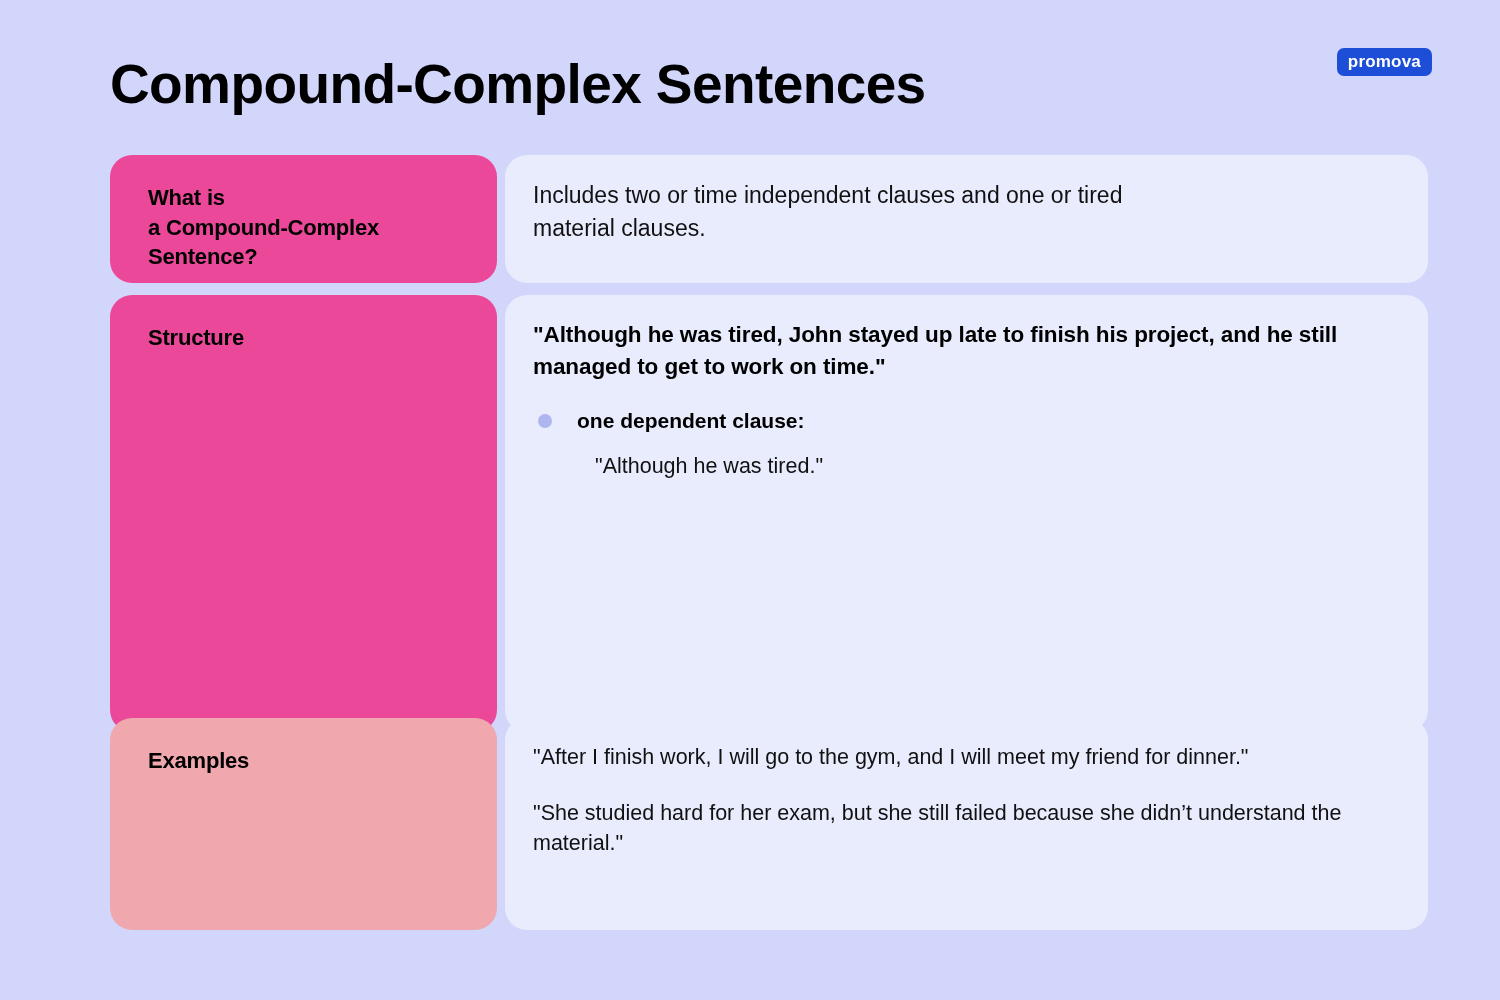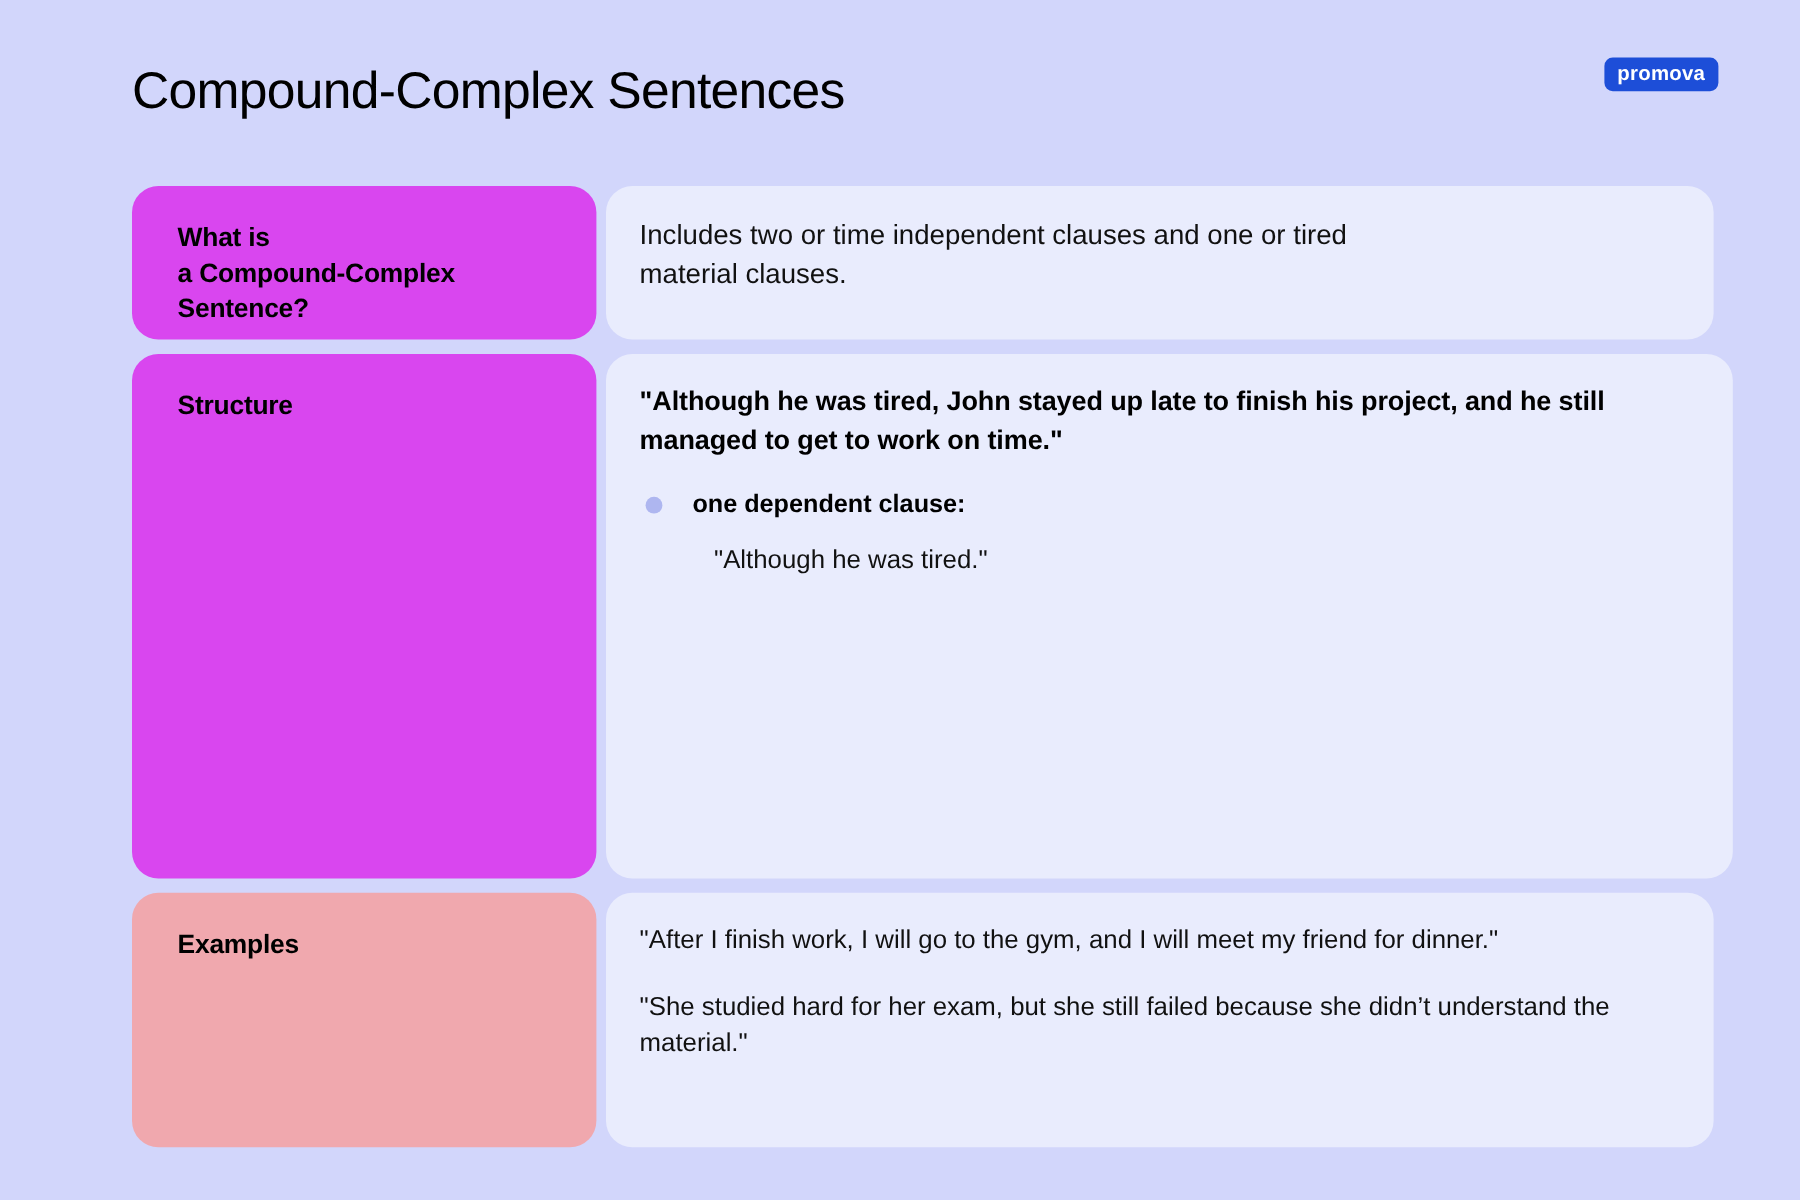--- a/index.html
+++ b/index.html
@@ -14,22 +14,22 @@
     color: #0a0a0a;
     overflow: hidden;
     position: relative;
   }
 
   
   .page-title {
     position: absolute;
     left: 110px;
     top: 52px;
-    font-size: 43px;
-    font-weight: normal;
+    font-size: 55px;
+    font-weight: bold;
     letter-spacing: -0.6px;
     color: #000000;
     white-space: nowrap;
   }
 
   .logo {
     position: absolute;
     right: 68px;
     top: 48px;
     background: #1d4ed8;
@@ -51,21 +51,21 @@
   .label-card {
     position: absolute;
     left: 0;
     top: 0;
     width: 387px;
     bottom: 0;
     border-radius: 22px;
     box-sizing: border-box;
     padding: 28px 26px 0 38px;
   }
-  .label-card.gray  { background: #d946ef; }
+  .label-card.gray  { background: #ec4899; }
   .label-card.pink  { background: #f0a8ae; }
 
   .label-text {
     font-size: 22px;
     font-weight: bold;
     line-height: 1.35;
     letter-spacing: -0.2px;
     color: #000000;
     white-space: pre-line;
   }
@@ -77,22 +77,22 @@
     right: 0;
     bottom: 0;
     background: #e9ecfd;
     border-radius: 22px;
     box-sizing: border-box;
     padding: 24px 30px 0 28px;
   }
 
   
   #row-definition { top: 155px; height: 128px; }
-  #row-structure  { top: 295px; height: 437px; padding-left: 16px; }
-  #row-examples   { top: 744px; height: 212px; }
+  #row-structure  { top: 295px; height: 437px; }
+  #row-examples   { top: 718px; height: 212px; }
 
   
   .definition-text {
     font-size: 23px;
     line-height: 1.42;
     color: #111111;
     max-width: 640px;
   }
   .definition-text b { font-weight: normal; }
 

